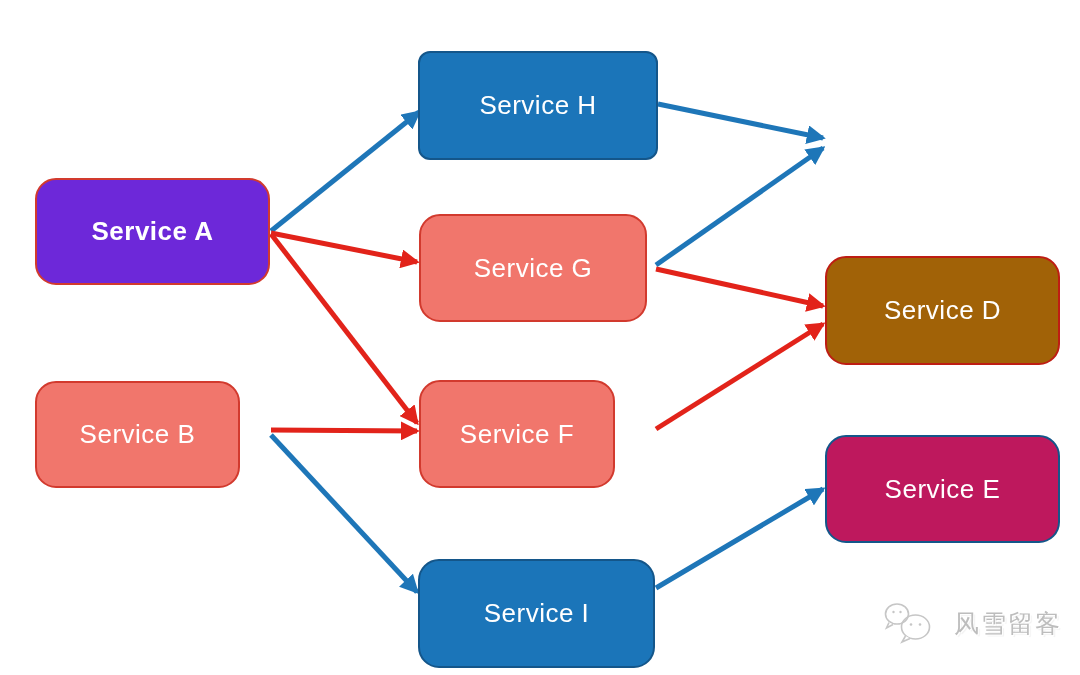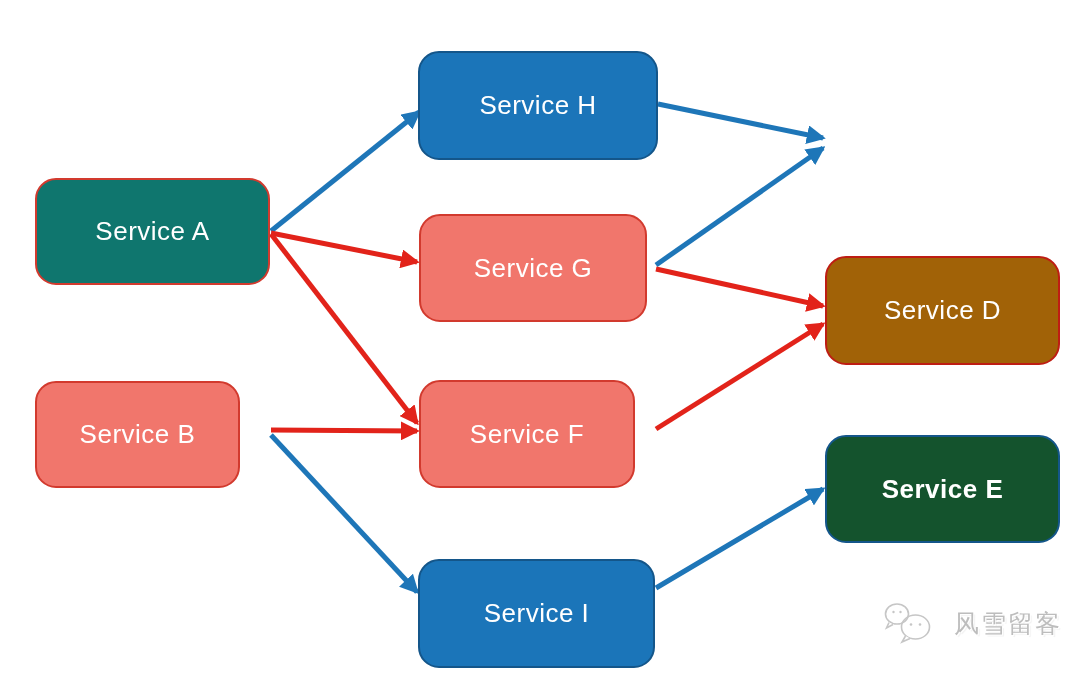--- a/index.html
+++ b/index.html
@@ -43,42 +43,42 @@
       <line x1="271" y1="234" x2="417" y2="423" stroke="#E2231A" stroke-width="5" marker-end="url(#arrow-red)"></line>
       <line x1="271" y1="430" x2="417" y2="431" stroke="#E2231A" stroke-width="5" marker-end="url(#arrow-red)"></line>
       <line x1="271" y1="435" x2="417" y2="592" stroke="#1E76B8" stroke-width="5" marker-end="url(#arrow-blue)"></line>
       <line x1="658" y1="104" x2="823" y2="138" stroke="#1E76B8" stroke-width="5" marker-end="url(#arrow-blue)"></line>
       <line x1="656" y1="265" x2="823" y2="148" stroke="#1E76B8" stroke-width="5" marker-end="url(#arrow-blue)"></line>
       <line x1="656" y1="269" x2="823" y2="306" stroke="#E2231A" stroke-width="5" marker-end="url(#arrow-red)"></line>
       <line x1="656" y1="429" x2="823" y2="324" stroke="#E2231A" stroke-width="5" marker-end="url(#arrow-red)"></line>
       <line x1="656" y1="588" x2="823" y2="489" stroke="#1E76B8" stroke-width="5" marker-end="url(#arrow-blue)"></line>
     </svg>
   <div id="nodes-layer" class="nodes-layer">
-      <div class="node" style="left: 35px; top: 178px; width: 235px; height: 107px; background: #0f766e; border-color: rgb(210, 58, 46);">
+      <div class="node" style="left: 35px; top: 178px; width: 235px; height: 107px; background: #6d28d9; border-color: rgb(210, 58, 46); font-weight: bold;">
         <span>Service A</span>
       </div>
       <div class="node" style="left: 35px; top: 381px; width: 205px; height: 107px; background: rgb(241, 118, 108); border-color: rgb(210, 58, 46);">
         <span>Service B</span>
       </div>
-      <div class="node" style="left: 418px; top: 51px; width: 240px; height: 109px; background: rgb(27, 117, 185); border-color: rgb(20, 86, 138);">
+      <div class="node" style="left: 418px; top: 51px; width: 240px; height: 109px; background: rgb(27, 117, 185); border-color: rgb(20, 86, 138); border-radius: 12px;">
         <span>Service H</span>
       </div>
       <div class="node" style="left: 419px; top: 214px; width: 228px; height: 108px; background: rgb(241, 118, 108); border-color: rgb(210, 58, 46);">
         <span>Service G</span>
       </div>
-      <div class="node" style="left: 419px; top: 380px; width: 216px; height: 108px; background: rgb(241, 118, 108); border-color: rgb(210, 58, 46);">
+      <div class="node" style="left: 419px; top: 380px; width: 196px; height: 108px; background: rgb(241, 118, 108); border-color: rgb(210, 58, 46);">
         <span>Service F</span>
       </div>
       <div class="node" style="left: 418px; top: 543px; width: 237px; height: 109px; background: rgb(27, 117, 185); border-color: rgb(20, 86, 138); margin-top: 16px;">
         <span>Service I</span>
       </div>
       <div class="node" style="left: 825px; top: 256px; width: 235px; height: 109px; background: #a16207; border-color: rgb(190, 29, 19);">
         <span>Service D</span>
       </div>
-      <div class="node" style="left: 825px; top: 435px; width: 235px; height: 108px; background: #14532d; border-color: rgb(20, 86, 138); font-weight: bold;">
+      <div class="node" style="left: 825px; top: 435px; width: 235px; height: 108px; background: #be185d; border-color: rgb(20, 86, 138);">
         <span>Service E</span>
       </div>
     </div>
 
   <div class="watermark">
     <svg class="wm-icon" width="52" height="46" viewBox="0 0 52 46" xmlns="http://www.w3.org/2000/svg" fill="none" stroke="#c6c6c6" stroke-width="1.6">
       <ellipse cx="15" cy="14" rx="11.5" ry="10"></ellipse>
       <path d="M7 22.5 L4.5 28 L11 24.5" fill="#ffffff"></path>
       <ellipse cx="33.5" cy="27" rx="14" ry="12"></ellipse>
       <path d="M23.5 36 L20 42 L28 38.5" fill="#ffffff"></path>

